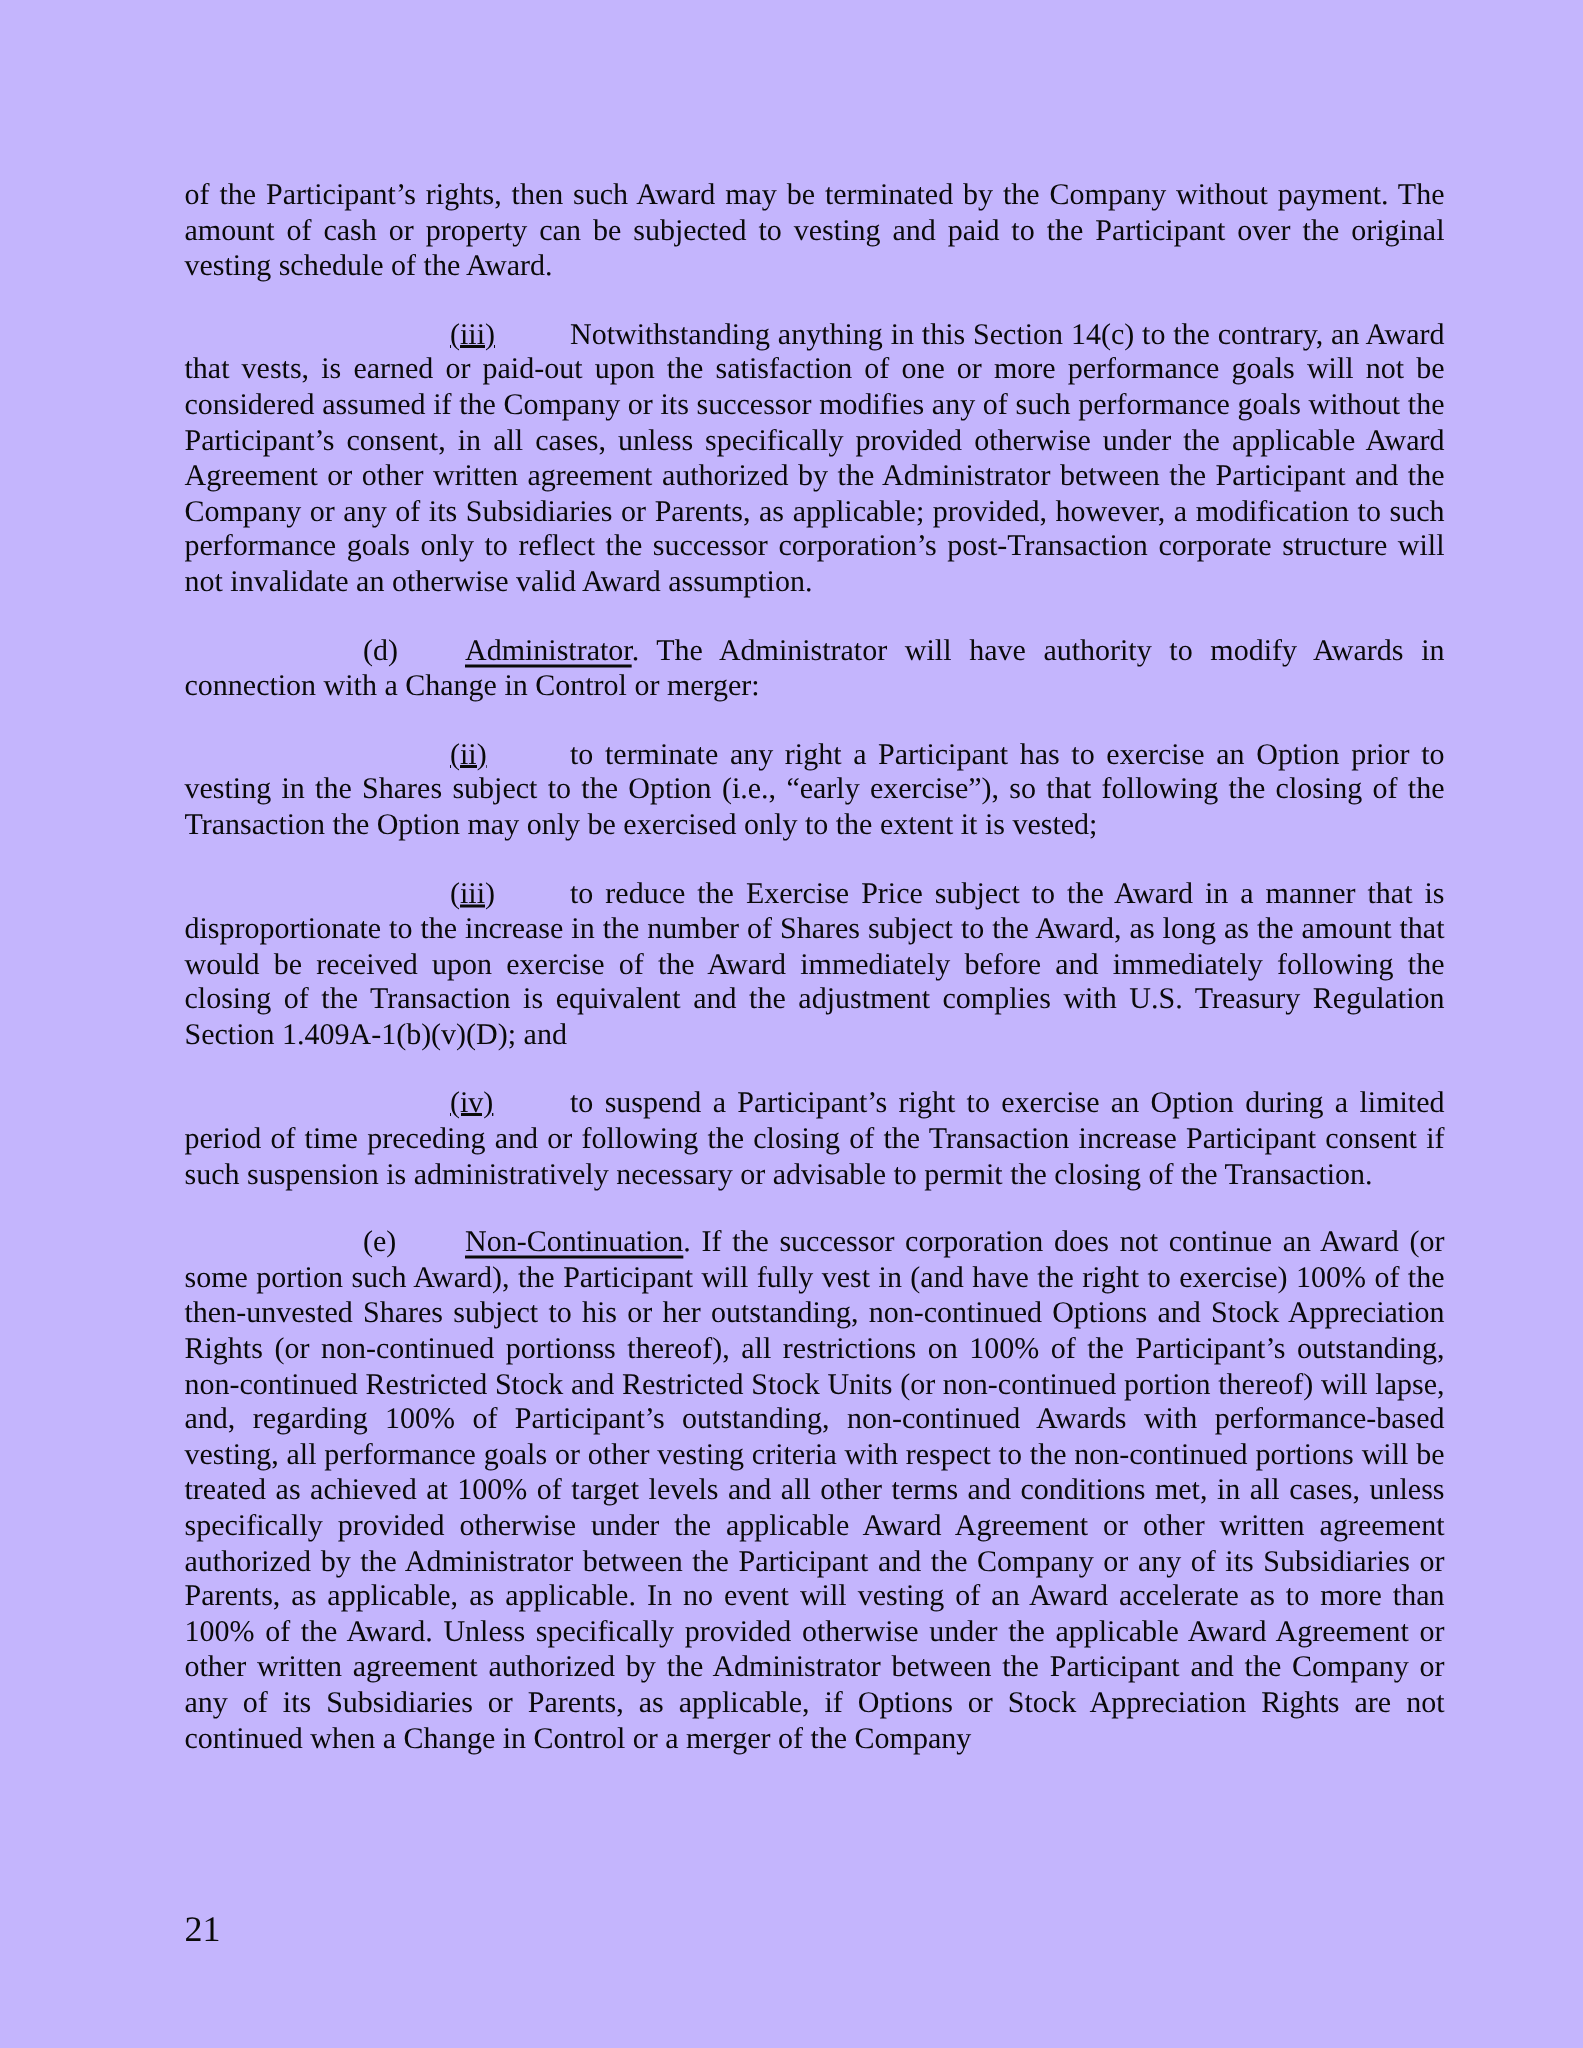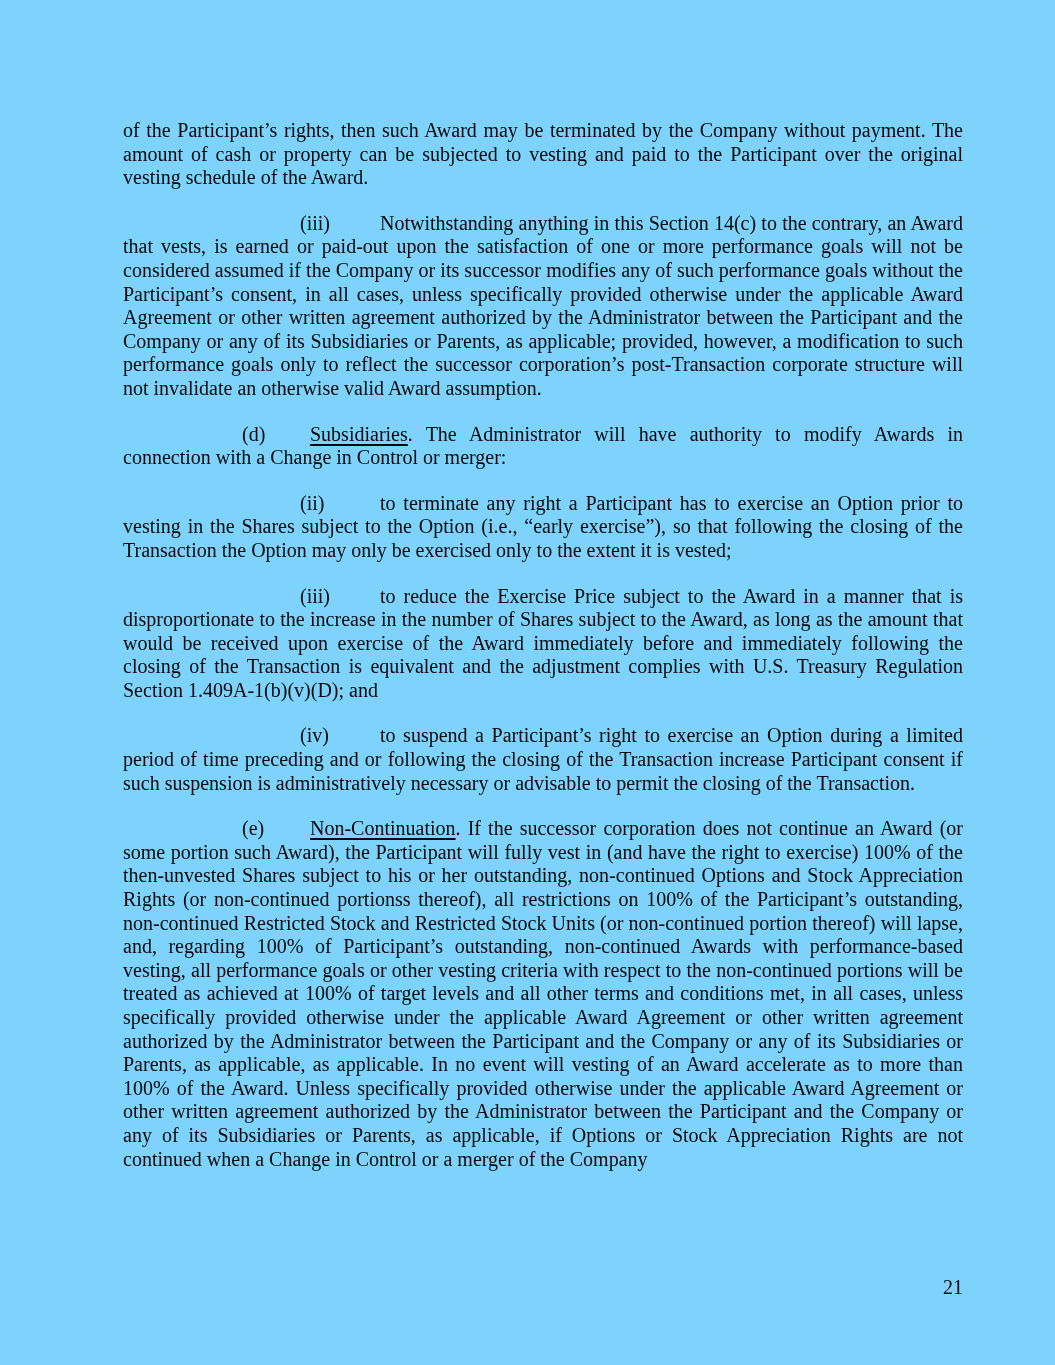--- a/index.html
+++ b/index.html
@@ -4,21 +4,21 @@
 <style>
   html, body {
     margin: 0;
     padding: 0;
     background: #ffffff;
   }
   .page {
     position: relative;
     width: 1055px;
     height: 1365px;
-    background: #7dd3fc;
+    background: #c4b5fd;
     overflow: hidden;
     font-family: "Liberation Serif", "DejaVu Serif", serif;
     color: #0a0a0a;
   }
   .content {
     position: absolute;
     top: 119px;
     left: 123px;
     width: 840px;
     font-size: 20px;
@@ -30,43 +30,43 @@
   }
   .para:last-child { margin-bottom: 16px; }
   .p-l0 { text-indent: 0; }
   .p-l1 { text-indent: 119px; }
   .p-l2 { text-indent: 177px; }
   .label {
     display: inline-block;
     text-indent: 0;
   }
   .p-l1 .label { width: 68px; }
-  .p-l2 .label { width: 80px; }
+  .p-l2 .label { width: 80px; text-decoration: underline; }
   .u {
     text-decoration: underline;
     text-decoration-thickness: 1.5px;
     text-underline-offset: 3px;
   }
   .page-number {
     position: absolute;
     top: 1276px;
     left: 123px;
     width: 840px;
-    text-align: right;
-    font-size: 20px;
+    text-align: left;
+    font-size: 24px;
     line-height: 23.6px;
   }
 </style>
 </head>
 <body>
 
 <div class="page">
   <div class="content">
       <p class="para p-l0"><span>of the Participant’s rights, then such Award may be terminated by the Company without payment. The amount of cash or property can be subjected to vesting and paid to the Participant over the original vesting schedule of the Award.</span></p>
       <p class="para p-l2"><span class="label">(iii)</span><span>Notwithstanding anything in this Section 14(c) to the contrary, an Award that vests, is earned or paid-out upon the satisfaction of one or more performance goals will not be considered assumed if the Company or its successor modifies any of such performance goals without the Participant’s consent, in all cases, unless specifically provided otherwise under the applicable Award Agreement or other written agreement authorized by the Administrator between the Participant and the Company or any of its Subsidiaries or Parents, as applicable; provided, however, a modification to such performance goals only to reflect the successor corporation’s post-Transaction corporate structure will not invalidate an otherwise valid Award assumption.</span></p>
-      <p class="para p-l1"><span class="label">(d)</span><span class="u">Subsidiaries</span><span>. The Administrator will have authority to modify Awards in connection with a Change in Control or merger:</span></p>
+      <p class="para p-l1"><span class="label">(d)</span><span class="u">Administrator</span><span>. The Administrator will have authority to modify Awards in connection with a Change in Control or merger:</span></p>
       <p class="para p-l2"><span class="label">(ii)</span><span>to terminate any right a Participant has to exercise an Option prior to vesting in the Shares subject to the Option (i.e., “early exercise”), so that following the closing of the Transaction the Option may only be exercised only to the extent it is vested;</span></p>
       <p class="para p-l2"><span class="label">(iii)</span><span>to reduce the Exercise Price subject to the Award in a manner that is disproportionate to the increase in the number of Shares subject to the Award, as long as the amount that would be received upon exercise of the Award immediately before and immediately following the closing of the Transaction is equivalent and the adjustment complies with U.S. Treasury Regulation Section 1.409A-1(b)(v)(D); and</span></p>
       <p class="para p-l2"><span class="label">(iv)</span><span>to suspend a Participant’s right to exercise an Option during a limited period of time preceding and or following the closing of the Transaction increase Participant consent if such suspension is administratively necessary or advisable to permit the closing of the Transaction.</span></p>
       <p class="para p-l1"><span class="label">(e)</span><span class="u">Non-Continuation</span><span>. If the successor corporation does not continue an Award (or some portion such Award), the Participant will fully vest in (and have the right to exercise) 100% of the then-unvested Shares subject to his or her outstanding, non-continued Options and Stock Appreciation Rights (or non-continued portionss thereof), all restrictions on 100% of the Participant’s outstanding, non-continued Restricted Stock and Restricted Stock Units (or non-continued portion thereof) will lapse, and, regarding 100% of Participant’s outstanding, non-continued Awards with performance-based vesting, all performance goals or other vesting criteria with respect to the non-continued portions will be treated as achieved at 100% of target levels and all other terms and conditions met, in all cases, unless specifically provided otherwise under the applicable Award Agreement or other written agreement authorized by the Administrator between the Participant and the Company or any of its Subsidiaries or Parents, as applicable, as applicable. In no event will vesting of an Award accelerate as to more than 100% of the Award. Unless specifically provided otherwise under the applicable Award Agreement or other written agreement authorized by the Administrator between the Participant and the Company or any of its Subsidiaries or Parents, as applicable, if Options or Stock Appreciation Rights are not continued when a Change in Control or a merger of the Company</span></p>
     </div>
   <div class="page-number">21</div>
 </div>
 
 </body></html>

